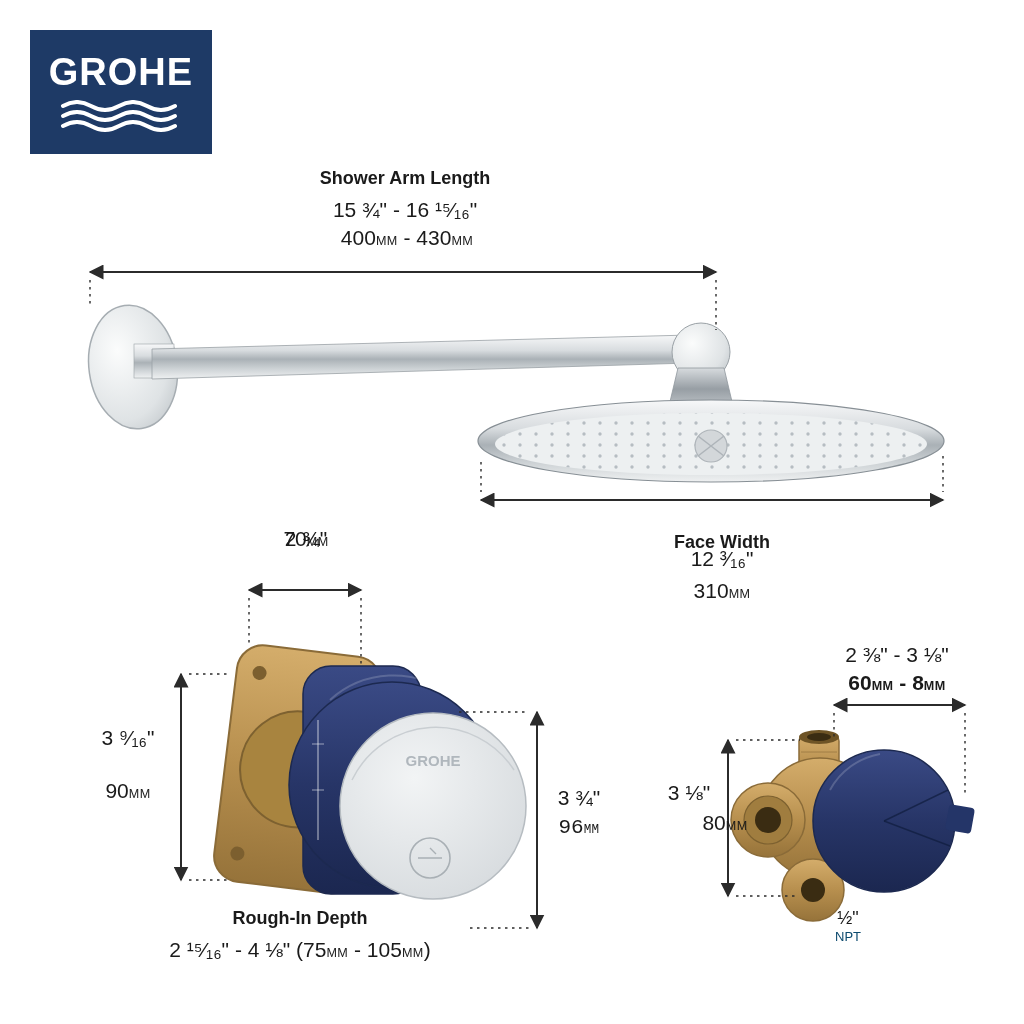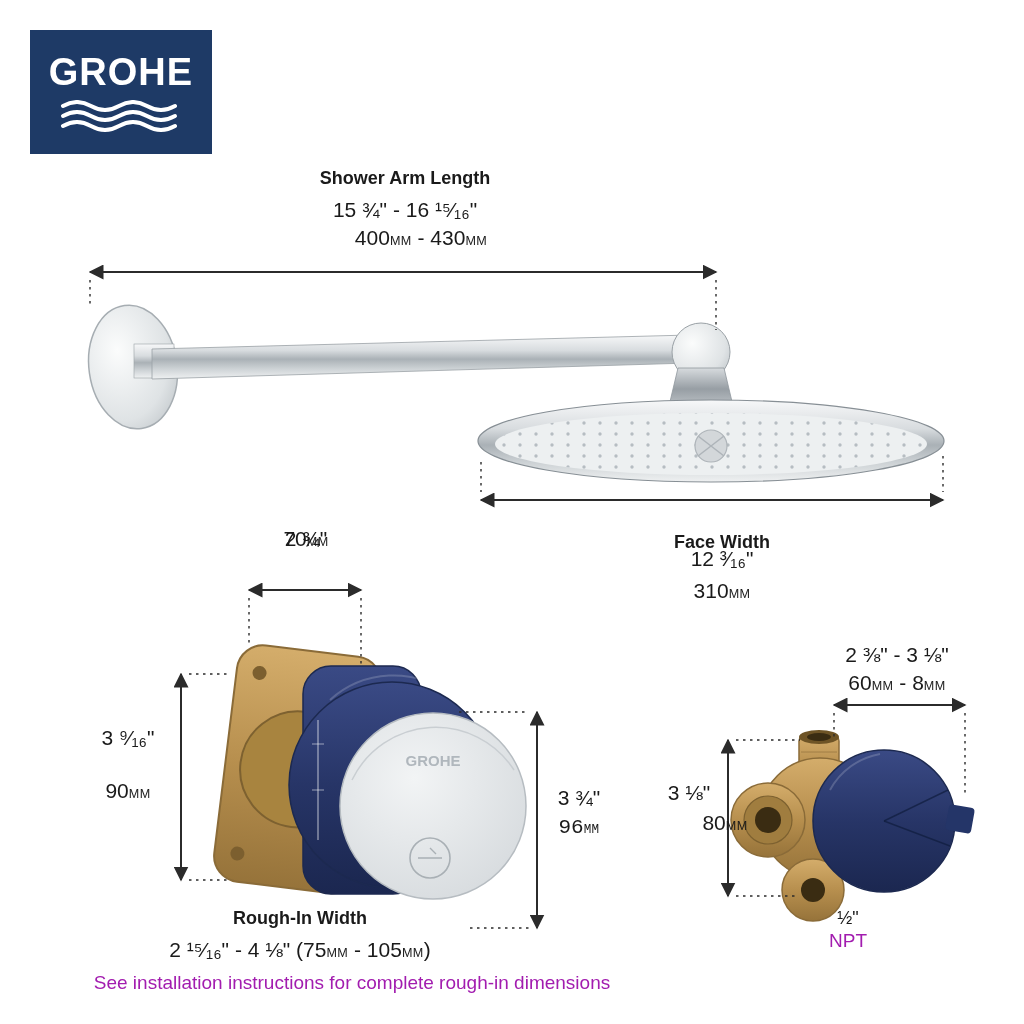--- a/index.html
+++ b/index.html
@@ -2,21 +2,21 @@
 <html><head>
 <meta charset="utf-8">
 <style>
   html,body{margin:0;padding:0;background:#fff;}
   .canvas{position:relative;width:1024px;height:1024px;background:#ffffff;
           font-family:"Liberation Sans", sans-serif;color:#1a1a1a;overflow:hidden;}
   .txt{position:absolute;transform:translateX(-50%);white-space:nowrap;text-align:center;line-height:1.15;}
   .h{font-weight:bold;font-size:18px;}
   .dim{font-size:21px;}
   .dim-sm{font-size:18px;}
-  .note{font-size:19px;color:#a21caf;}
+  .note{font-size:13px;color:#0c4a6e;}
   .mm{font-size:0.6em;letter-spacing:.4px;}
   .logo{position:absolute;left:30px;top:30px;width:182px;height:124px;background:#1e3a66;
         display:flex;flex-direction:column;align-items:center;justify-content:center;gap:6px;}
   .logo-text{color:#ffffff;font-weight:bold;font-size:38px;letter-spacing:1px;}
   .art{position:absolute;left:0;top:0;}
   .dl{stroke:#2b2b2b;stroke-width:2;}
   .ext{stroke:#2b2b2b;stroke-width:1.4;stroke-dasharray:2.5 4.5;fill:none;}
 </style>
 </head>
 <body>
@@ -156,41 +156,40 @@
     <div class="logo-text">GROHE</div>
     <svg width="128" height="34" viewBox="0 0 128 34">
       <path d="M6,6 q14,-8 28,0 t28,0 t28,0 t28,0" fill="none" stroke="#fff" stroke-width="4" stroke-linecap="round"></path>
       <path d="M6,16 q14,-8 28,0 t28,0 t28,0 t28,0" fill="none" stroke="#fff" stroke-width="4" stroke-linecap="round"></path>
       <path d="M6,26 q14,-8 28,0 t28,0 t28,0 t28,0" fill="none" stroke="#fff" stroke-width="4" stroke-linecap="round"></path>
     </svg>
   </div>
 
   <div class="txt h" style="left:405px;top:168px;">Shower Arm Length</div>
   <div class="txt dim" style="left:405px;top:198px;">15 ¾" - 16 ¹⁵⁄₁₆"</div>
-  <div class="txt dim mmtext" style="left:421px;top:226px;">400<span class="mm">MM</span> - 430<span class="mm">MM</span></div>
+  <div class="txt dim mmtext" style="left:407px;top:226px;">400<span class="mm">MM</span> - 430<span class="mm">MM</span></div>
 
   <div class="txt h" style="left:722px;top:532px;">Face Width</div>
   <div class="txt dim" style="left:722px;top:547px;">12 ³⁄₁₆"</div>
   <div class="txt dim mmtext" style="left:722px;top:579px;">310<span class="mm">MM</span></div>
 
   <div class="txt dim" style="left:306px;top:527px;">2 ¾"</div>
   <div class="txt dim mmtext" style="left:306px;top:527px;">70<span class="mm">MM</span></div>
 
   <div class="txt dim" style="left:128px;top:726px;">3 ⁹⁄₁₆"</div>
   <div class="txt dim mmtext" style="left:128px;top:756px;margin-top:23px;">90<span class="mm">MM</span></div>
 
   <div class="txt dim" style="left:579px;top:786px;">3 ¾"</div>
   <div class="txt dim mmtext" style="left:579px;top:816px;font-family:Liberation Mono, monospace;">96<span class="mm">MM</span></div>
 
-  <div class="txt h" style="left:300px;top:908px;">Rough-In Width</div>
+  <div class="txt h" style="left:300px;top:908px;">Rough-In Depth</div>
   <div class="txt dim mmtext" style="left:300px;top:938px;">2 ¹⁵⁄₁₆" - 4 ⅛" (75<span class="mm">MM</span> - 105<span class="mm">MM</span>)</div>
-  <div class="txt note" style="left:352px;top:972px;">See installation instructions for complete rough-in dimensions</div>
 
   <div class="txt dim" style="left:897px;top:643px;">2 ⅜" - 3 ⅛"</div>
-  <div class="txt dim mmtext" style="left:897px;top:671px;">60<span class="mm">MM</span> - 8<span class="mm">MM</span></div>
+  <div class="txt dim mmtext" style="left:897px;top:671px;font-weight:bold;">60<span class="mm">MM</span> - 8<span class="mm">MM</span></div>
 
   <div class="txt dim" style="left:689px;top:781px;">3 ⅛"</div>
   <div class="txt dim mmtext" style="left:689px;top:811px;margin-left:36px;">80<span class="mm">MM</span></div>
 
   <div class="txt dim-sm" style="left:848px;top:908px;">½"</div>
   <div class="txt note" style="left:848px;top:930px;">NPT</div>
 
 </div>
 
 </body></html>

